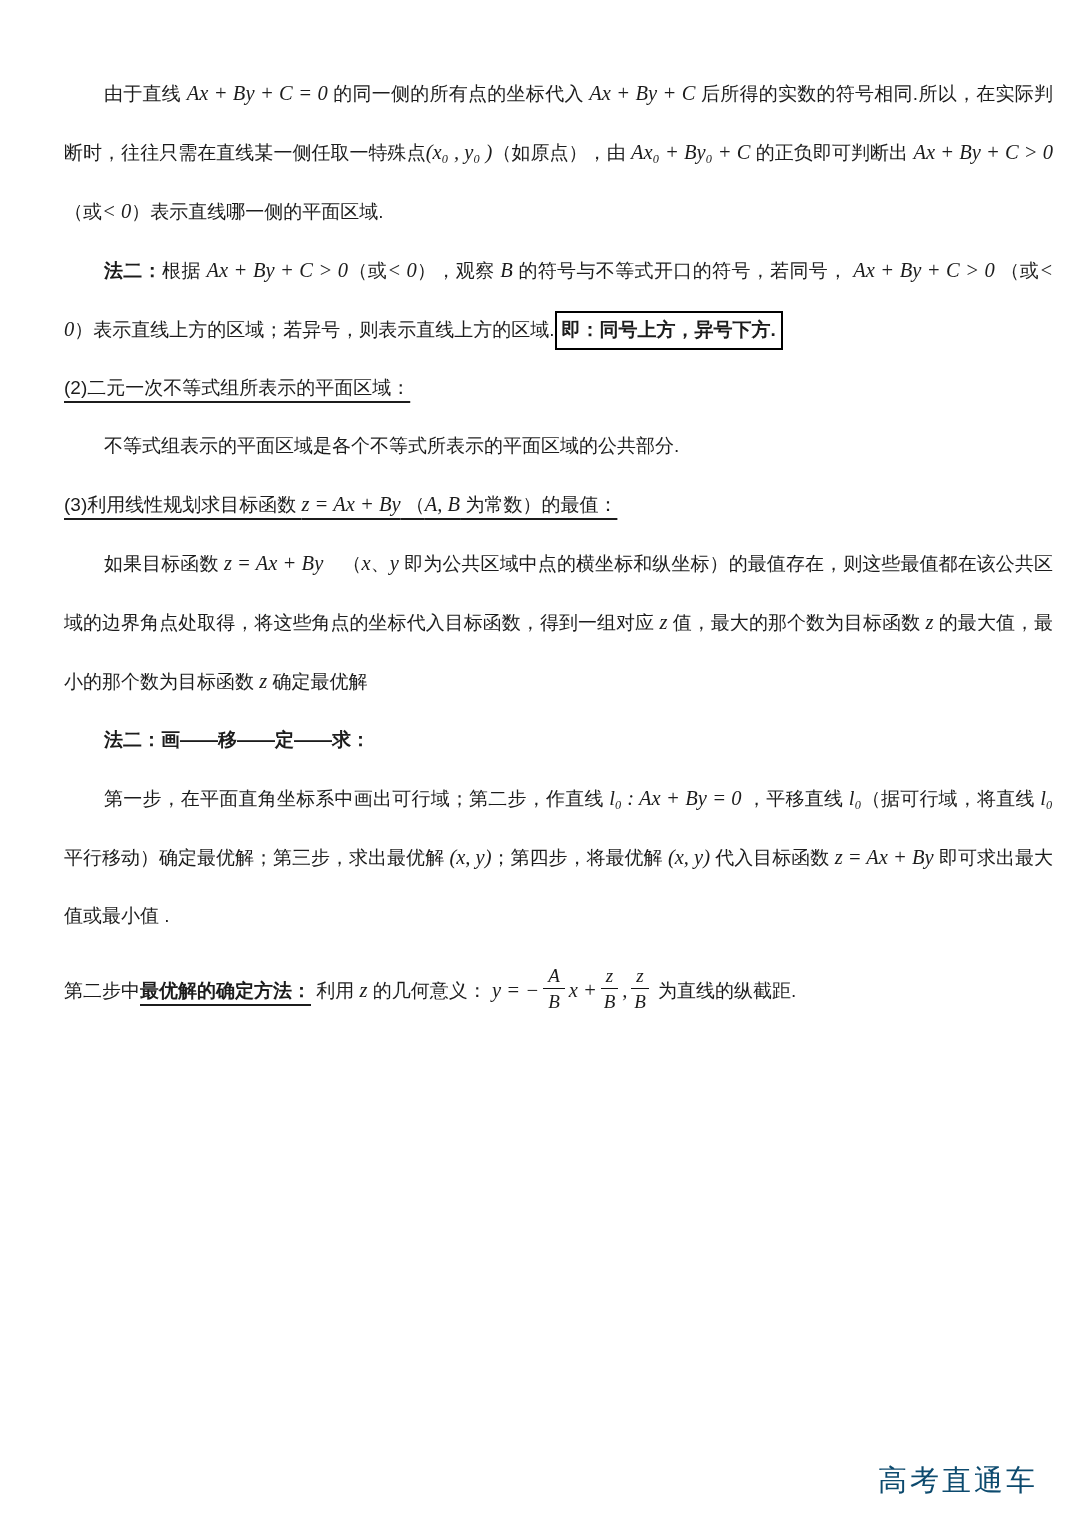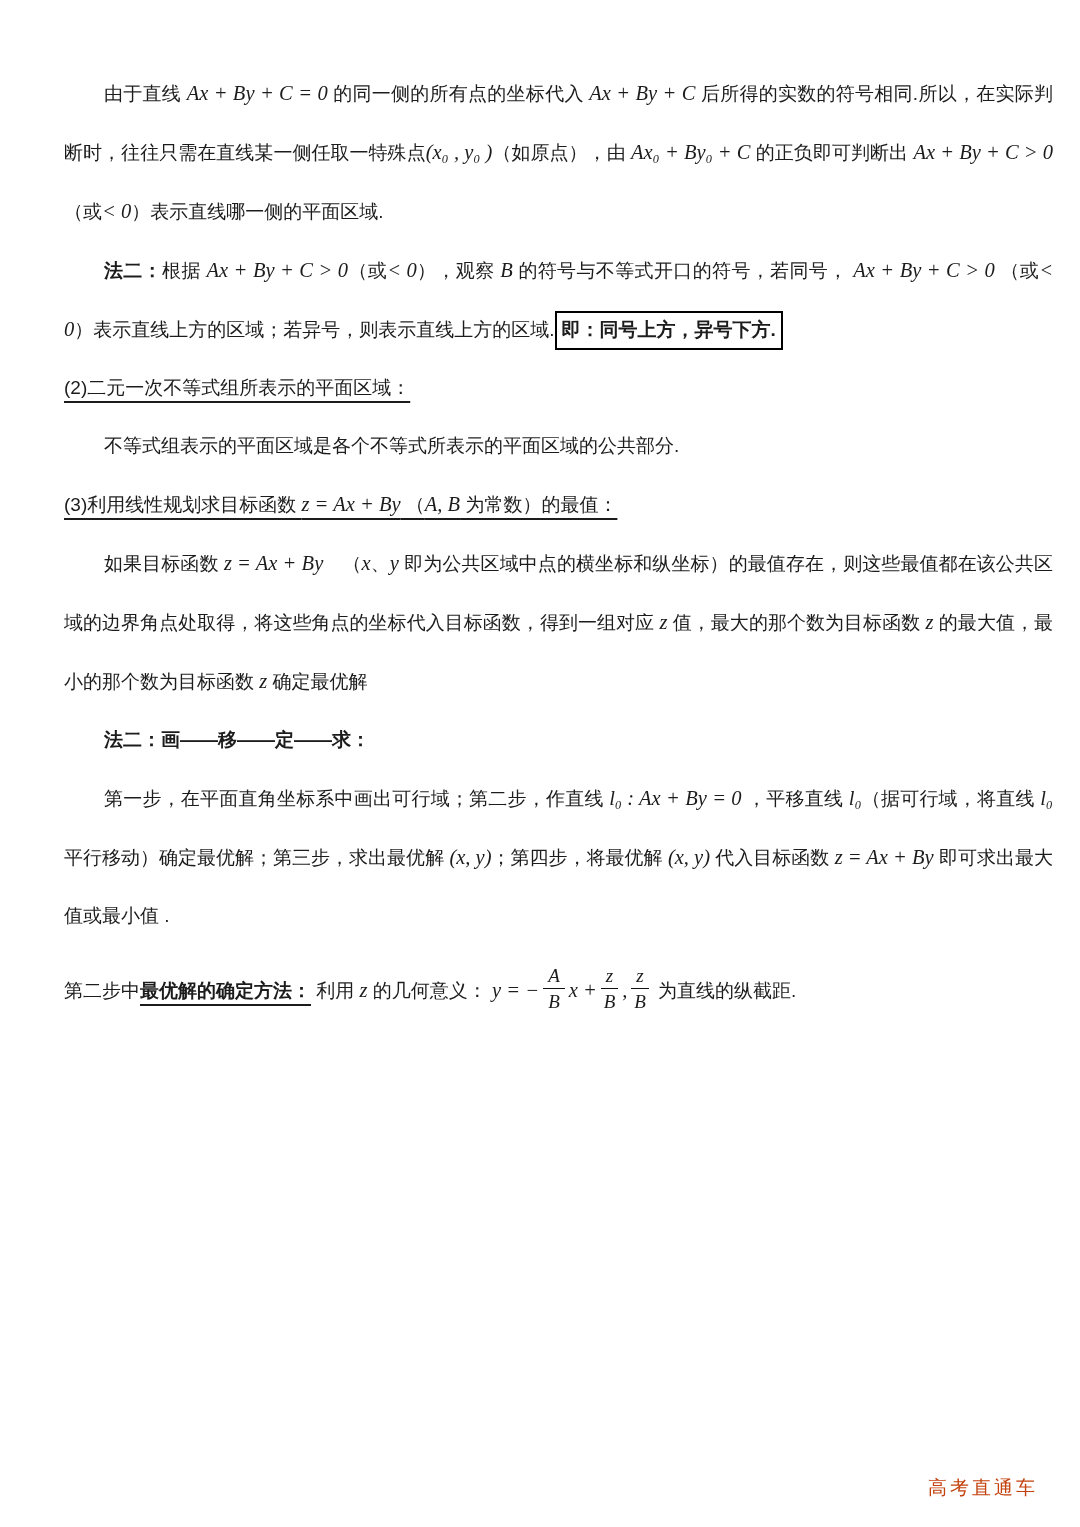--- a/index.html
+++ b/index.html
@@ -14,21 +14,21 @@
   .m{font-family:"Liberation Serif","DejaVu Serif",serif;font-style:italic;font-size:20.5px;}
   .u{text-decoration:underline;text-underline-offset:7px;text-decoration-thickness:1.5px;}
   .box{display:inline-block;border:2.5px solid #000;font-weight:bold;line-height:1.5;padding:3px 5px;text-indent:0;}
   .frac{display:inline-flex;flex-direction:column;align-items:center;vertical-align:middle;
         font-family:"Liberation Serif","DejaVu Serif",serif;font-style:italic;font-size:19px;
         line-height:1.25;margin:0 4px;transform:translateY(-3px);}
   .frac .num{border-bottom:1.6px solid #111;padding:0 5px 1px;}
   .frac .den{padding-top:1px;}
   .sp1{margin-top:16px;}
   .sp2{margin-top:26px;}
-  .watermark{position:absolute;right:42px;bottom:26px;font-size:19px;color:#c2410c;letter-spacing:3px;}
+  .watermark{position:absolute;right:42px;bottom:26px;font-size:29px;color:#0c4a6e;letter-spacing:3px;}
 </style>
 </head>
 <body>
 
 <div class="page">
 
   <p class="para ind"><span>由于直线 </span><span class="m">Ax + By + C = 0</span><span> 的同一侧的所有点的坐标代入 </span><span class="m">Ax + By + C</span><span> 后所得的实数的符号相同.所以，在实际判断时，往往只需在直线某一侧任取一特殊点</span><span class="m">(x₀ , y₀ )</span><span>（如原点），由 </span><span class="m">Ax₀ + By₀ + C</span><span> 的正负即可判断出 </span><span class="m">Ax + By + C &gt; 0</span><span> （或</span><span class="m">&lt; 0</span><span>）表示直线哪一侧的平面区域.</span></p>
 
 
   <p class="para ind"><span class="b">法二：</span><span>根据 </span><span class="m">Ax + By + C &gt; 0</span><span>（或</span><span class="m">&lt; 0</span><span>），观察 </span><span class="m">B</span><span> 的符号与不等式开口的符号，若同号， </span><span class="m">Ax + By + C &gt; 0</span><span> （或</span><span class="m">&lt; 0</span><span>）表示直线上方的区域；若异号，则表示直线上方的区域.</span><span class="box">即：同号上方，异号下方.</span></p>

